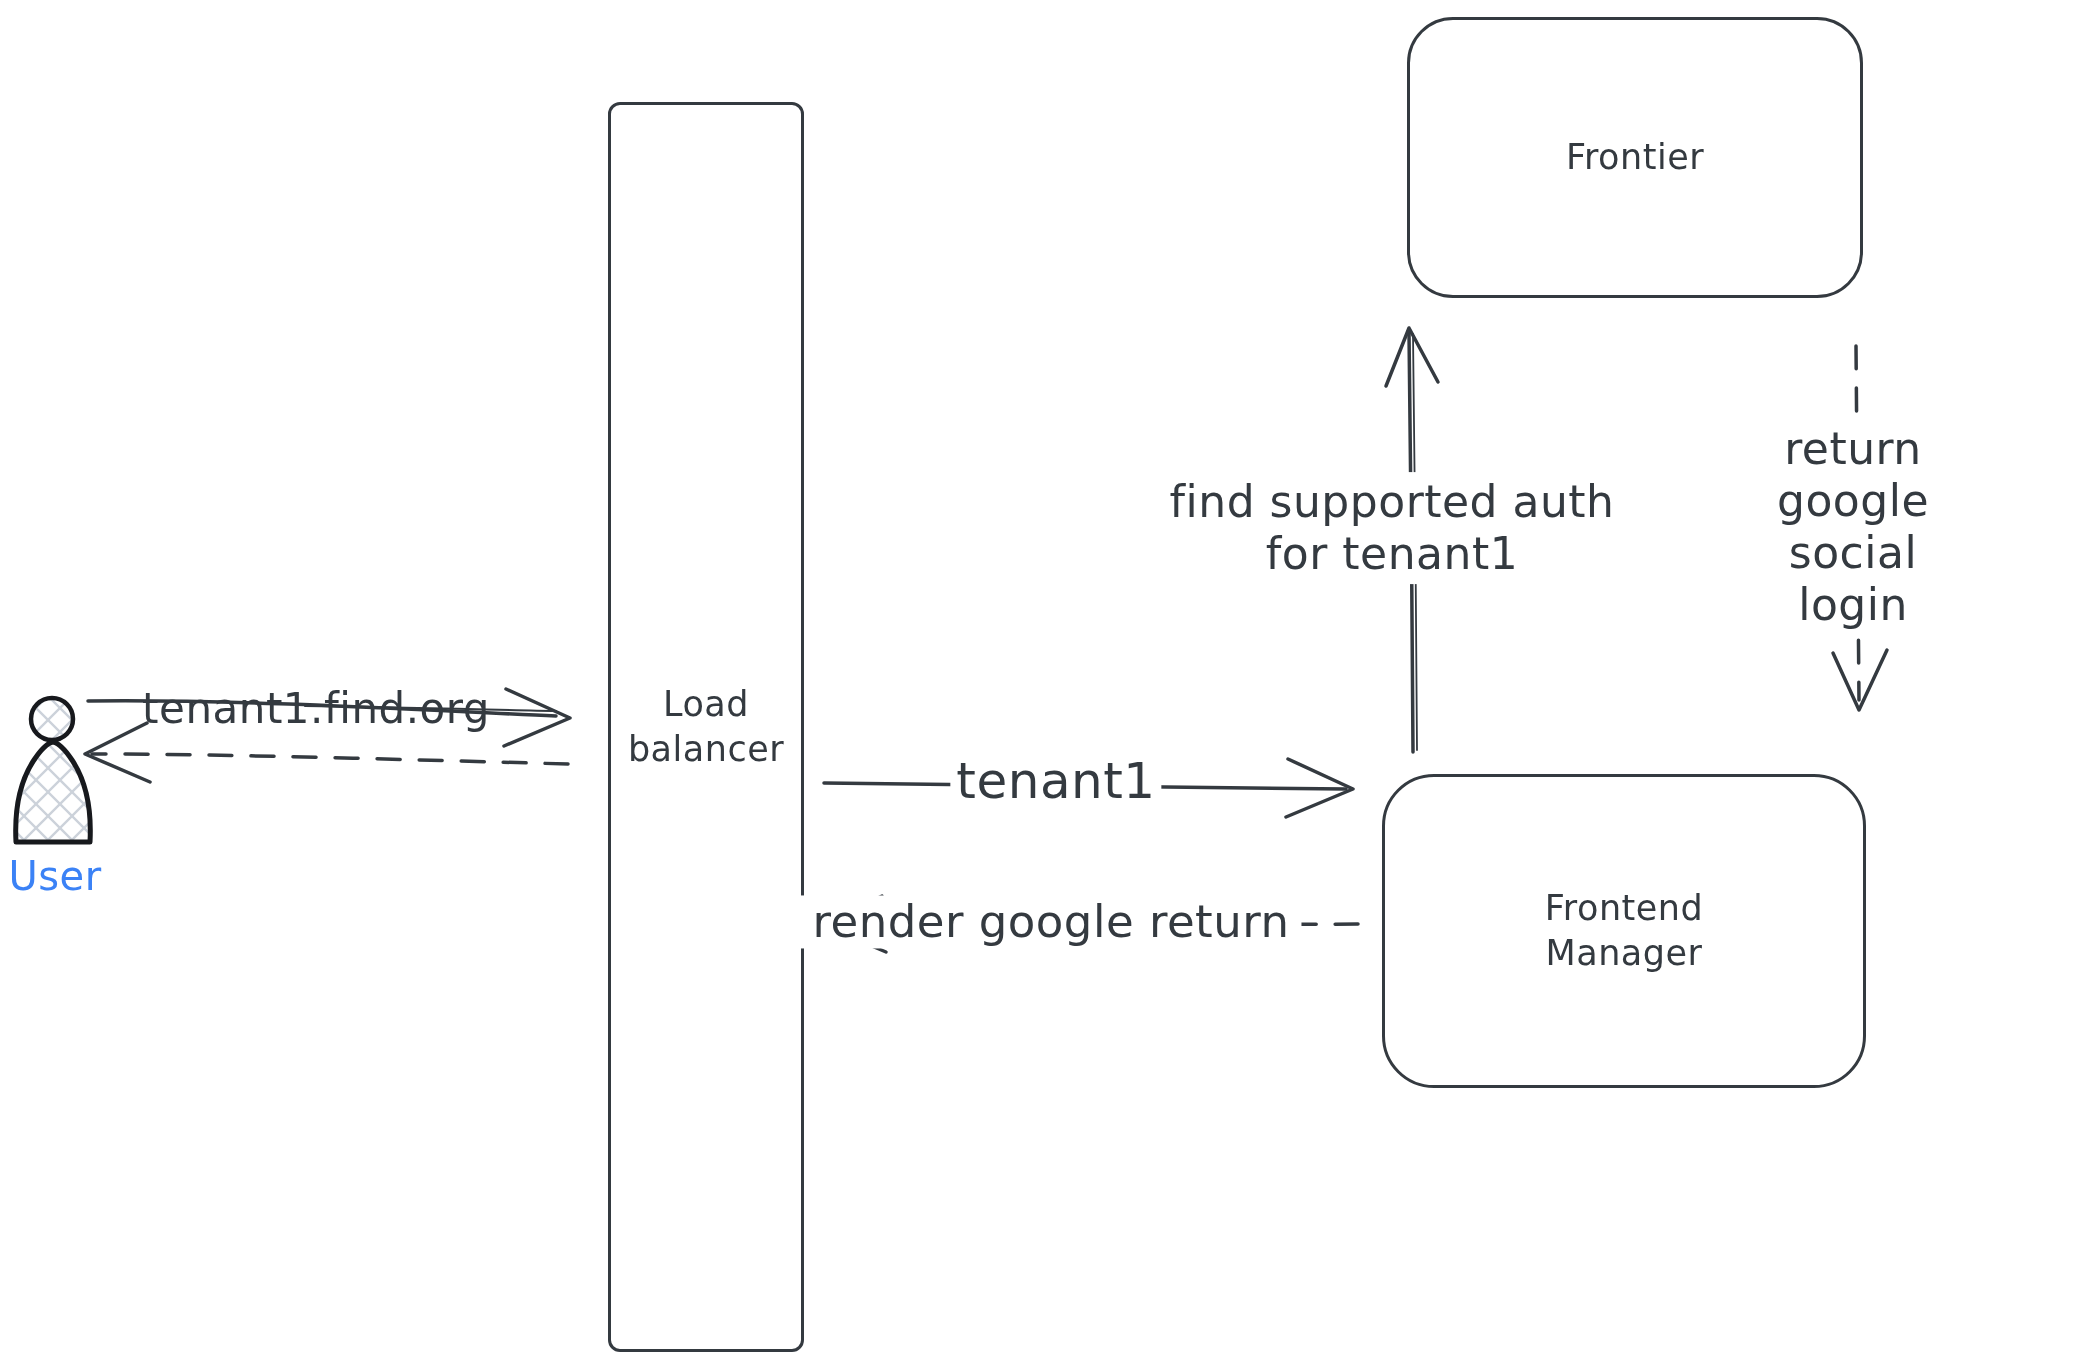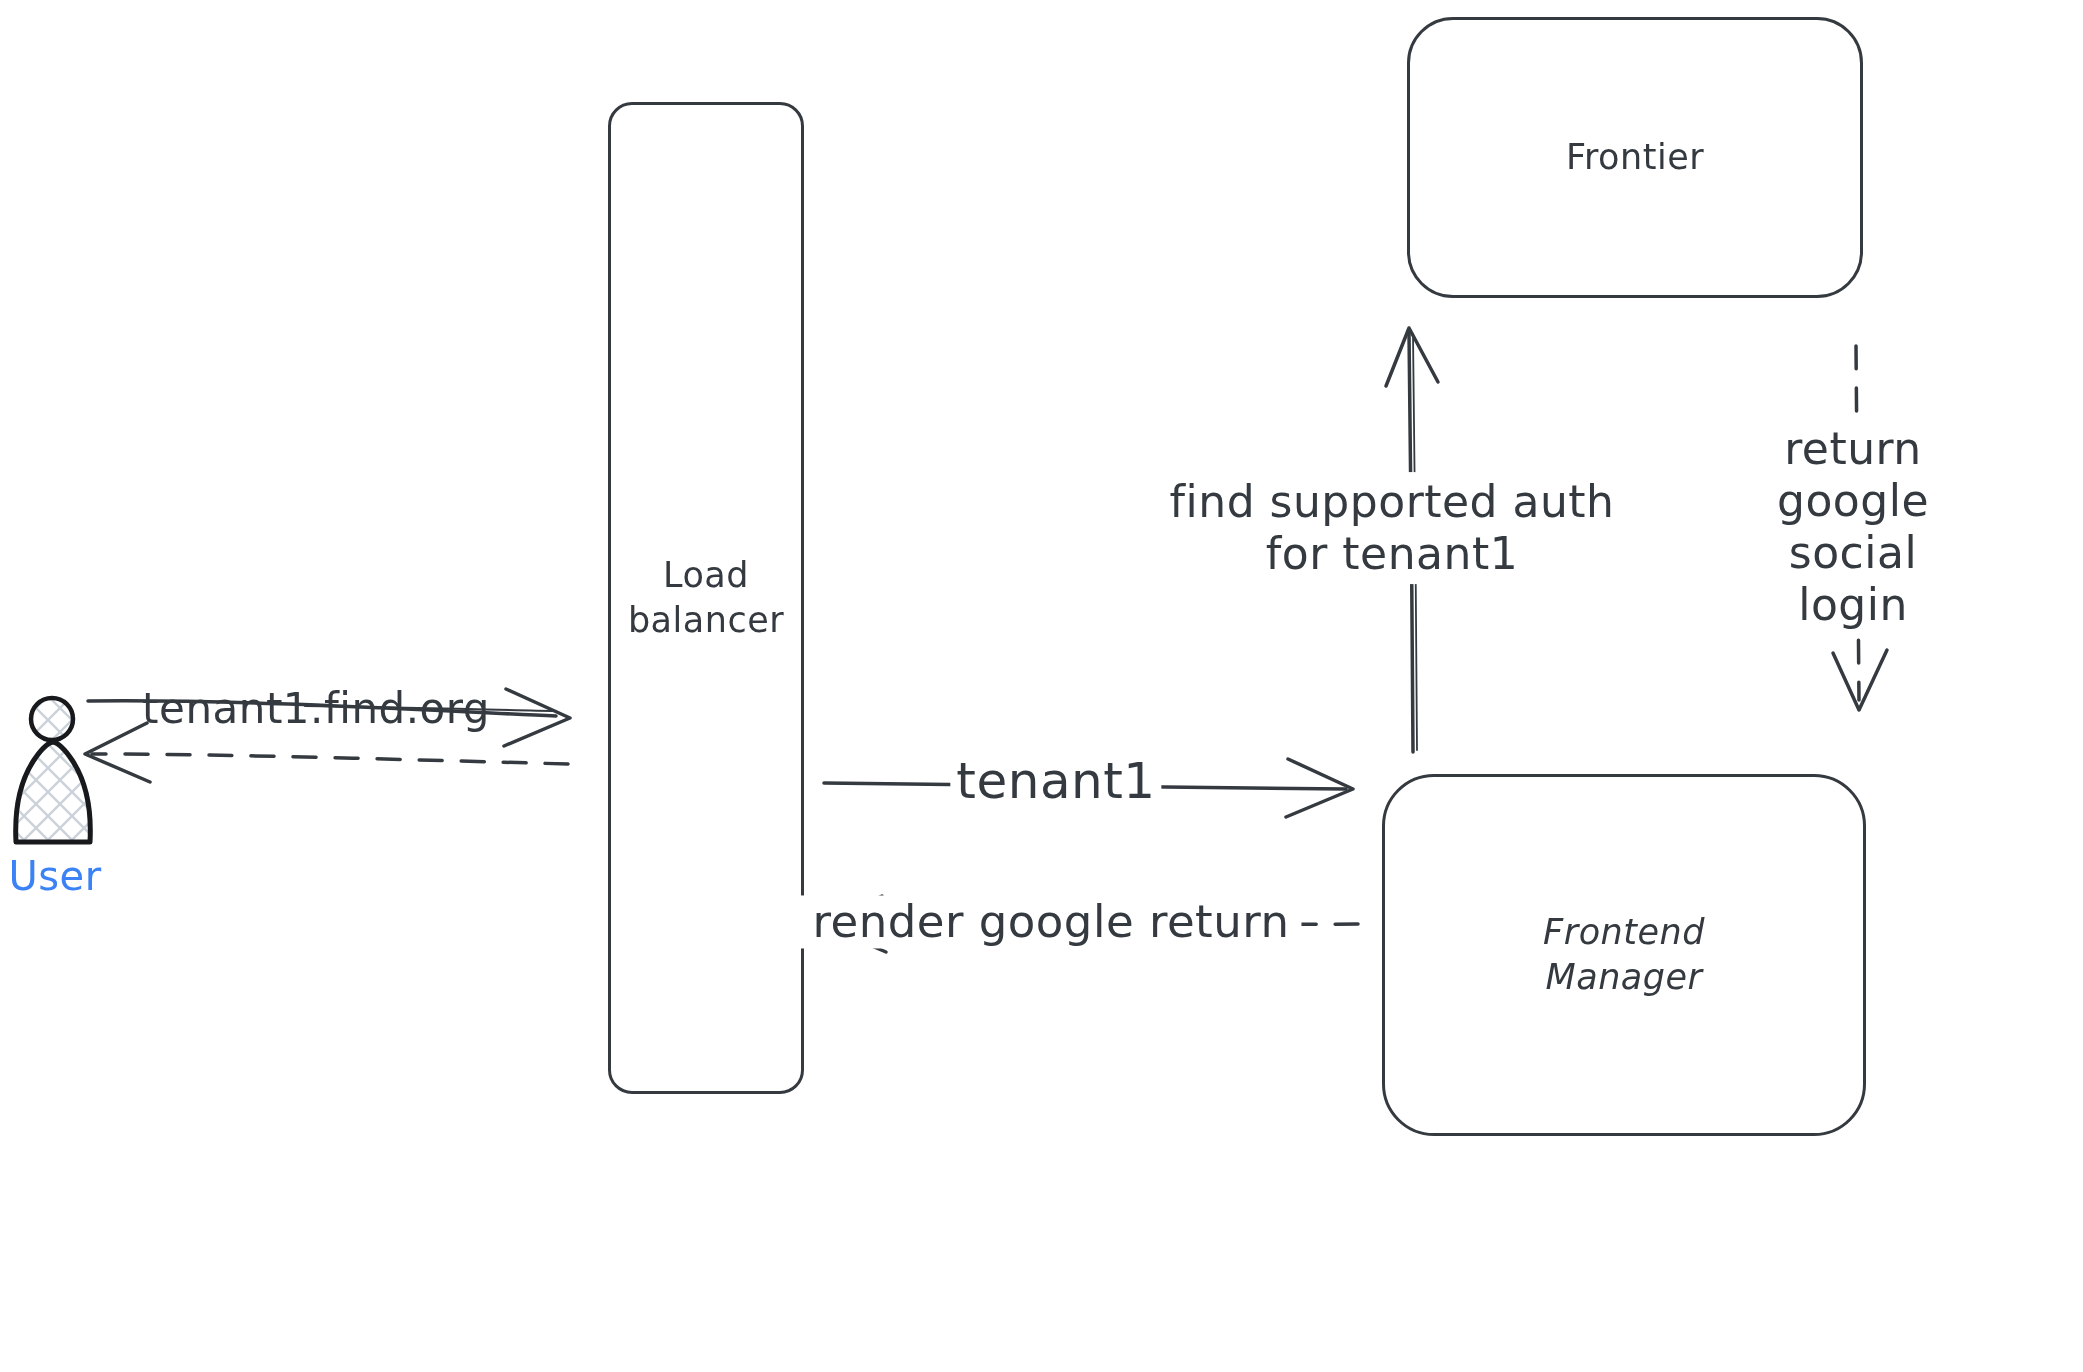--- a/index.html
+++ b/index.html
@@ -16,23 +16,23 @@
     position:absolute;
     border:3.5px solid #343a40;
     background:#ffffff;
     display:flex;align-items:center;justify-content:center;
     box-sizing:border-box;
   }
   .node-label{
     font-size:35px;line-height:1.28;letter-spacing:.5px;
     white-space:pre-line;text-align:center;color:#343a40;
   }
-  #node-load-balancer{left:608px;top:102px;width:196px;height:992px;border-radius:24px;}
+  #node-load-balancer{left:608px;top:102px;width:196px;height:1250px;border-radius:12px;}
   #node-frontier{left:1407px;top:17px;width:456px;height:281px;border-radius:46px;}
-  #node-frontend-manager{left:1382px;top:774px;width:484px;height:362px;border-radius:52px;font-style:italic;}
+  #node-frontend-manager{left:1382px;top:774px;width:484px;height:314px;border-radius:52px;}
   .edge-label{
     position:absolute;transform:translate(-50%,-50%);
     font-size:44px;letter-spacing:.5px;color:#343a40;
     white-space:pre-line;text-align:center;line-height:1.18;
   }
   #lbl-user-to-lb{left:316px;top:709px;font-size:42px;}
   #lbl-lb-to-fm{left:1056px;top:781px;font-size:50px;background:#ffffff;padding:0 6px;}
   #lbl-fm-to-lb{left:1051px;top:922px;font-size:45px;background:#ffffff;padding:0 12px;}
   #lbl-fm-to-frontier{left:1392px;top:528px;background:#ffffff;padding:4px 10px;}
   #lbl-frontier-to-fm{left:1853px;top:527px;background:#ffffff;padding:4px 10px;}

